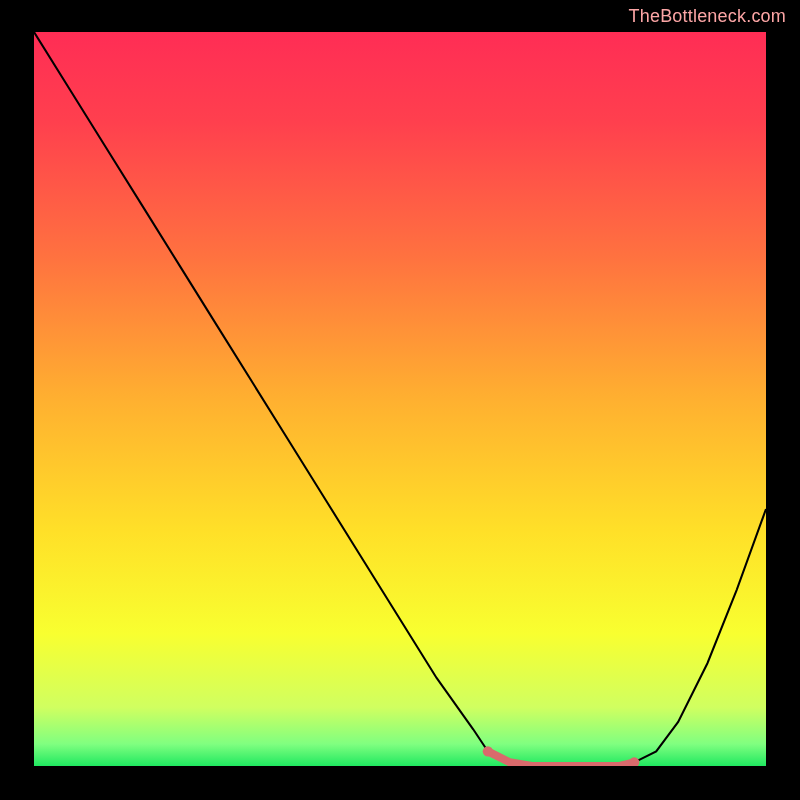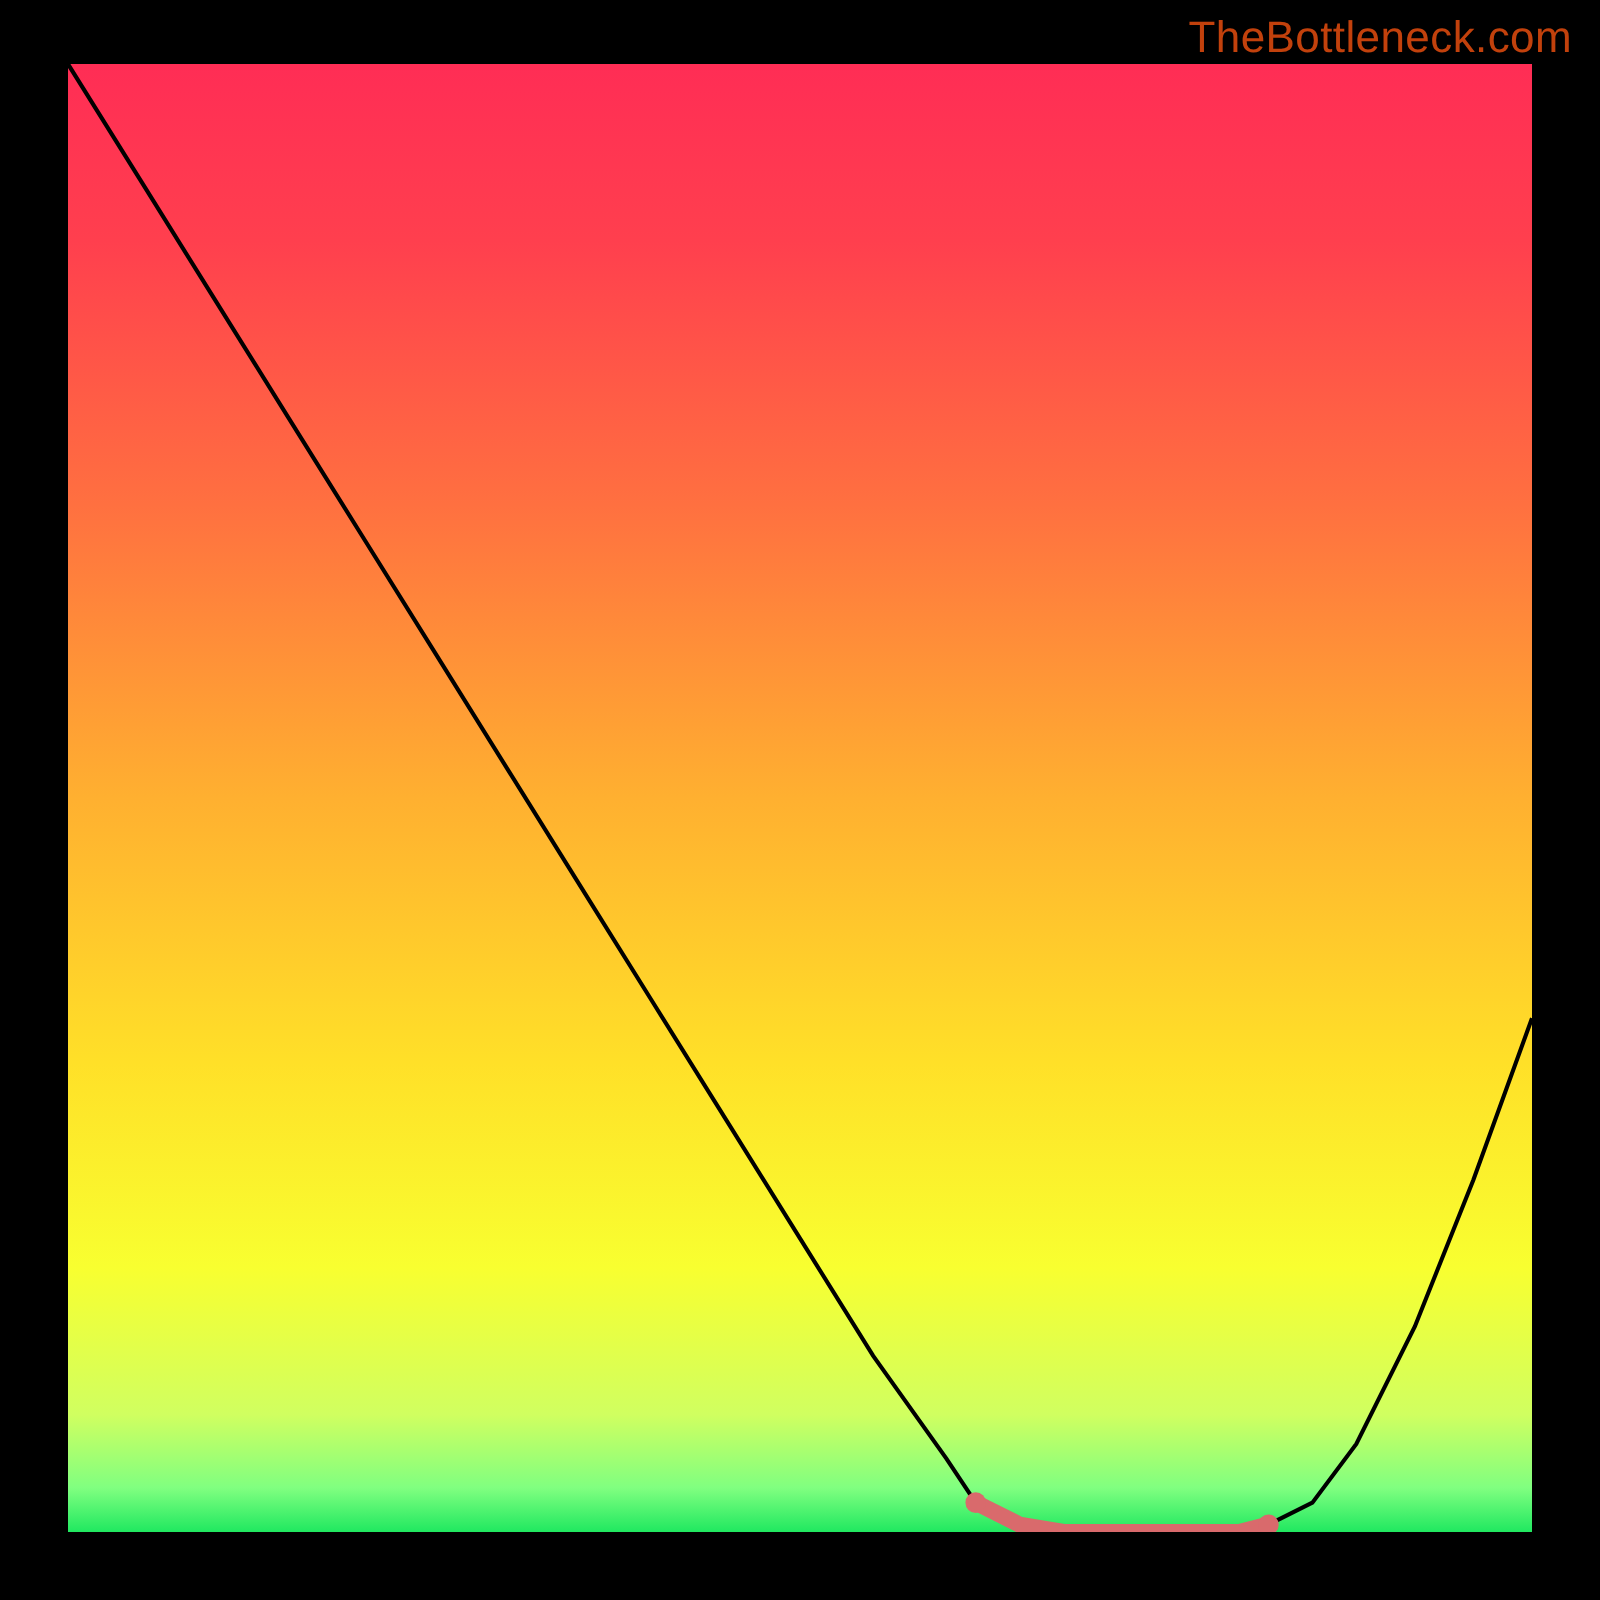--- a/index.html
+++ b/index.html
@@ -8,22 +8,22 @@
     height: 800px;
     background: #000;
     position: relative;
     font-family: Arial, sans-serif;
     overflow: hidden;
   }
   .watermark {
     position: absolute;
     top: 6px;
     right: 14px;
-    color: #c2410c;
-    font-size: 22px;
+    color: #fca5a5;
+    font-size: 18px;
     font-weight: 500;
     z-index: 10;
     letter-spacing: 0.2px;
   }
   .plot-frame {
     position: absolute;
     left: 34px;
     top: 32px;
     width: 732px;
     height: 734px;

